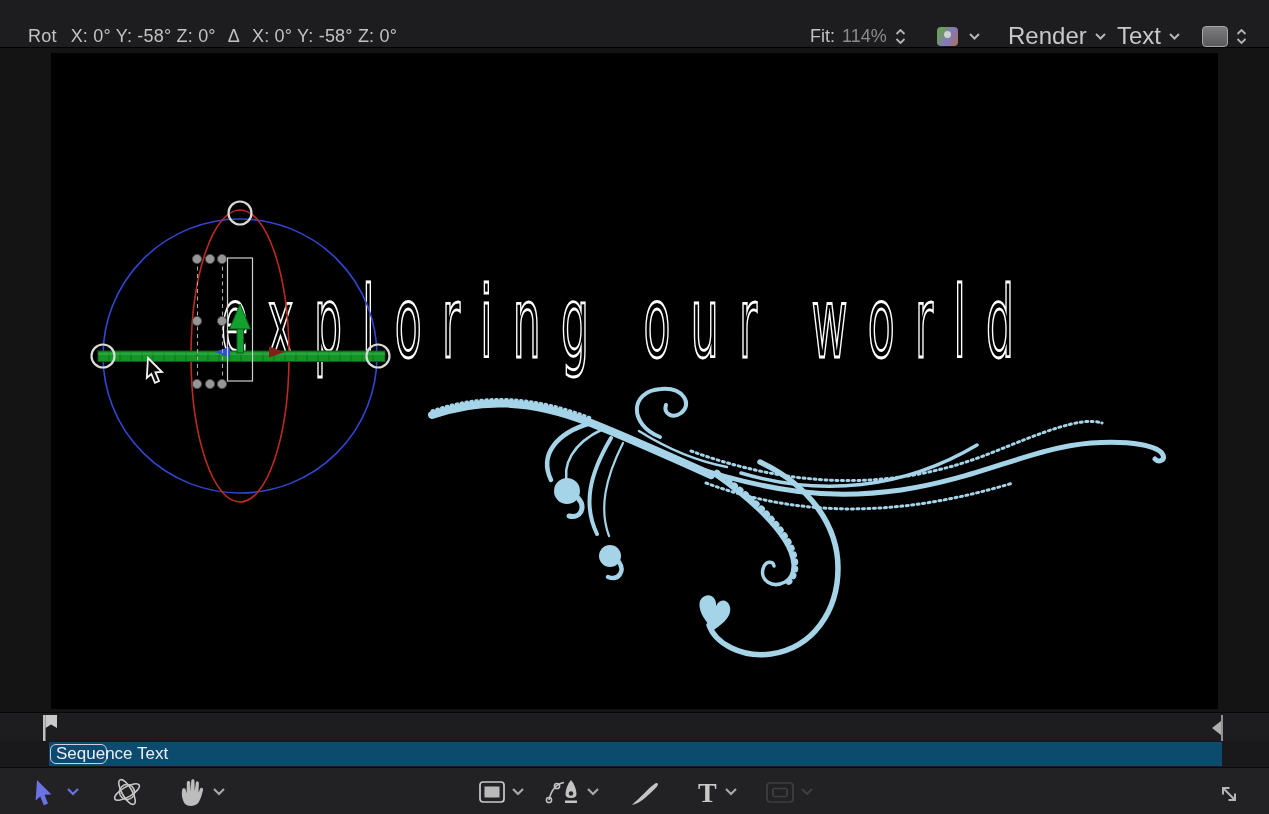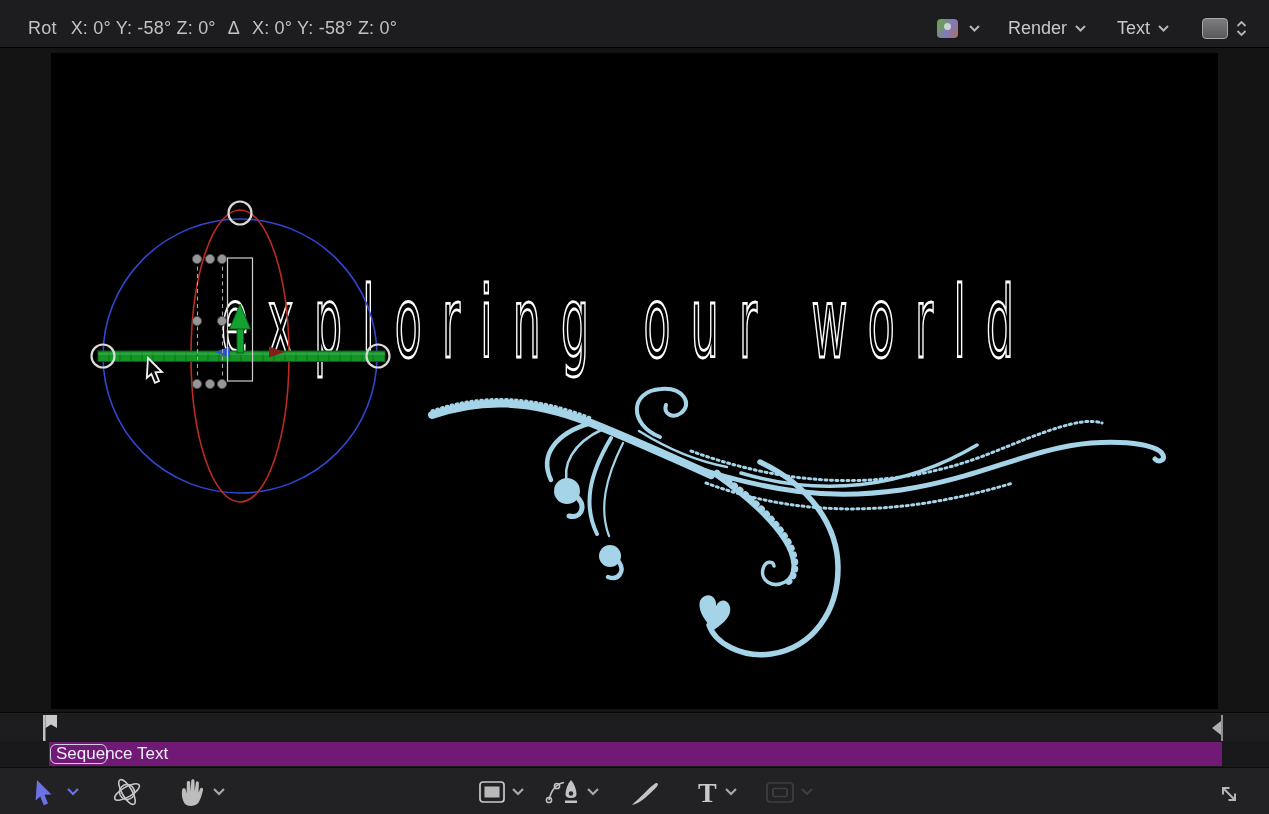--- a/index.html
+++ b/index.html
@@ -1,26 +1,26 @@
 <!DOCTYPE html>
 <html><head>
 <meta charset="utf-8">
 <style>
   * { margin:0; padding:0; box-sizing:border-box; }
   html,body { width:1269px; height:814px; background:#1d1d1f; overflow:hidden; font-family:"Liberation Sans",sans-serif; }
   #app { position:relative; width:1269px; height:814px; }
 
   
   #topbar { position:absolute; left:0; top:0; width:1269px; height:48px; background:#1d1d1f; border-bottom:1px solid #000; }
-  .tb-text { position:absolute; top:4px; height:48px; display:flex; align-items:center; color:#c2c2c2; font-size:18px; }
+  .tb-text { position:absolute; top:12px; height:48px; display:flex; align-items:center; color:#c2c2c2; font-size:18px; }
   #rot-readout { left:28px; letter-spacing:0.2px; }
   #fit-group { left:810px; }
   #fit-value { color:#8b8b8b; margin-left:7px; }
   .updown { display:inline-flex; flex-direction:column; gap:1px; margin-left:8px; }
-  .menu-label { color:#c8c8c8; font-size:18px; }
+  .menu-label { color:#c8c8c8; font-size:24px; }
 
   
   #viewport { position:absolute; left:0; top:48px; width:1269px; height:664px; background:#141415; }
   #canvas { position:absolute; left:51px; top:5px; width:1167px; height:656px; background:#000; }
 
   
   #ruler { position:absolute; left:0; top:712px; width:1269px; height:29px; background:#1d1d1f; border-top:1px solid #060606; }
   #trackrow { position:absolute; left:0; top:741px; width:1269px; height:26px; background:#19191b; }
   #trackbar { position:absolute; left:49px; top:1px; width:1173px; height:24px; display:flex; align-items:center; }
   #trackbar-label { color:#edecf8; font-size:17px; margin-left:7px; position:relative; z-index:2; }
@@ -38,20 +38,32 @@
   <div id="rot-readout" class="tb-text">
     <span>Rot</span>
     <span style="width:14px"></span>
     <span>X: 0°  Y: -58°  Z: 0°</span>
     <span style="width:12px"></span>
     <span>Δ</span>
     <span style="width:12px"></span>
     <span>X: 0°  Y: -58°  Z: 0°</span>
   </div>
 
+  <div id="fit-group" class="tb-text">
+    <span>Fit:</span>
+    <span id="fit-value">114%</span>
+    <span class="updown">
+      <svg width="11" height="7">
+            <path d="M1.5 5 L5.5 1 L9.5 5" stroke="#b4b4b4" stroke-width="1.8" fill="none"></path>
+          </svg>
+      <svg width="11" height="7">
+            <path d="M1.5 2 L5.5 6 L9.5 2" stroke="#b4b4b4" stroke-width="1.8" fill="none"></path>
+          </svg>
+    </span>
+  </div>
 
   <div class="tb-text" style="left:937px">
     <span style="position:relative;width:21px;height:19px;border-radius:4px;background:linear-gradient(120deg,#64a457 0%,#6f9a62 22%,#8378c0 55%,#aa7350 100%);display:inline-block;">
       <span style="position:absolute;left:7px;top:4px;width:7px;height:7px;border-radius:50%;background:#cdd3cd;"></span>
     </span>
     <svg width="13" height="9" style="margin-left:10px">
           <path d="M2 2 L6.5 6.5 L11 2" stroke="#b4b4b4" stroke-width="2" fill="none"></path>
         </svg>
   </div>
 
@@ -174,21 +186,21 @@
       <path d="M45.5 2 L57 2 L57 15 L51 11.5 L45.5 15 Z" fill="#c9c9c9"></path>
     </g>
     <g>
       <rect x="1221" y="2" width="2" height="26" fill="#909090"></rect>
       <path d="M1212 15 L1221 8 L1221 22 Z" fill="#b0b0b0"></path>
     </g>
   </svg>
 </div>
 
 <div id="trackrow">
-  <div id="trackbar" style="background:#701a75">
+  <div id="trackbar" style="background:#0c4a6e">
     <span id="name-outline"></span>
     <span id="trackbar-label">Sequence Text</span>
   </div>
 </div>
 
 <div id="toolbar">
   <div class="tool" style="left:32px">
     <svg width="24" height="30">
       <path d="M5 3 L19.5 17.5 L12.5 17.7 L16 26.5 L11.8 28.3 L8.2 19.5 L3.6 23.6 Z" fill="#6a72e4"></path>
     </svg>

